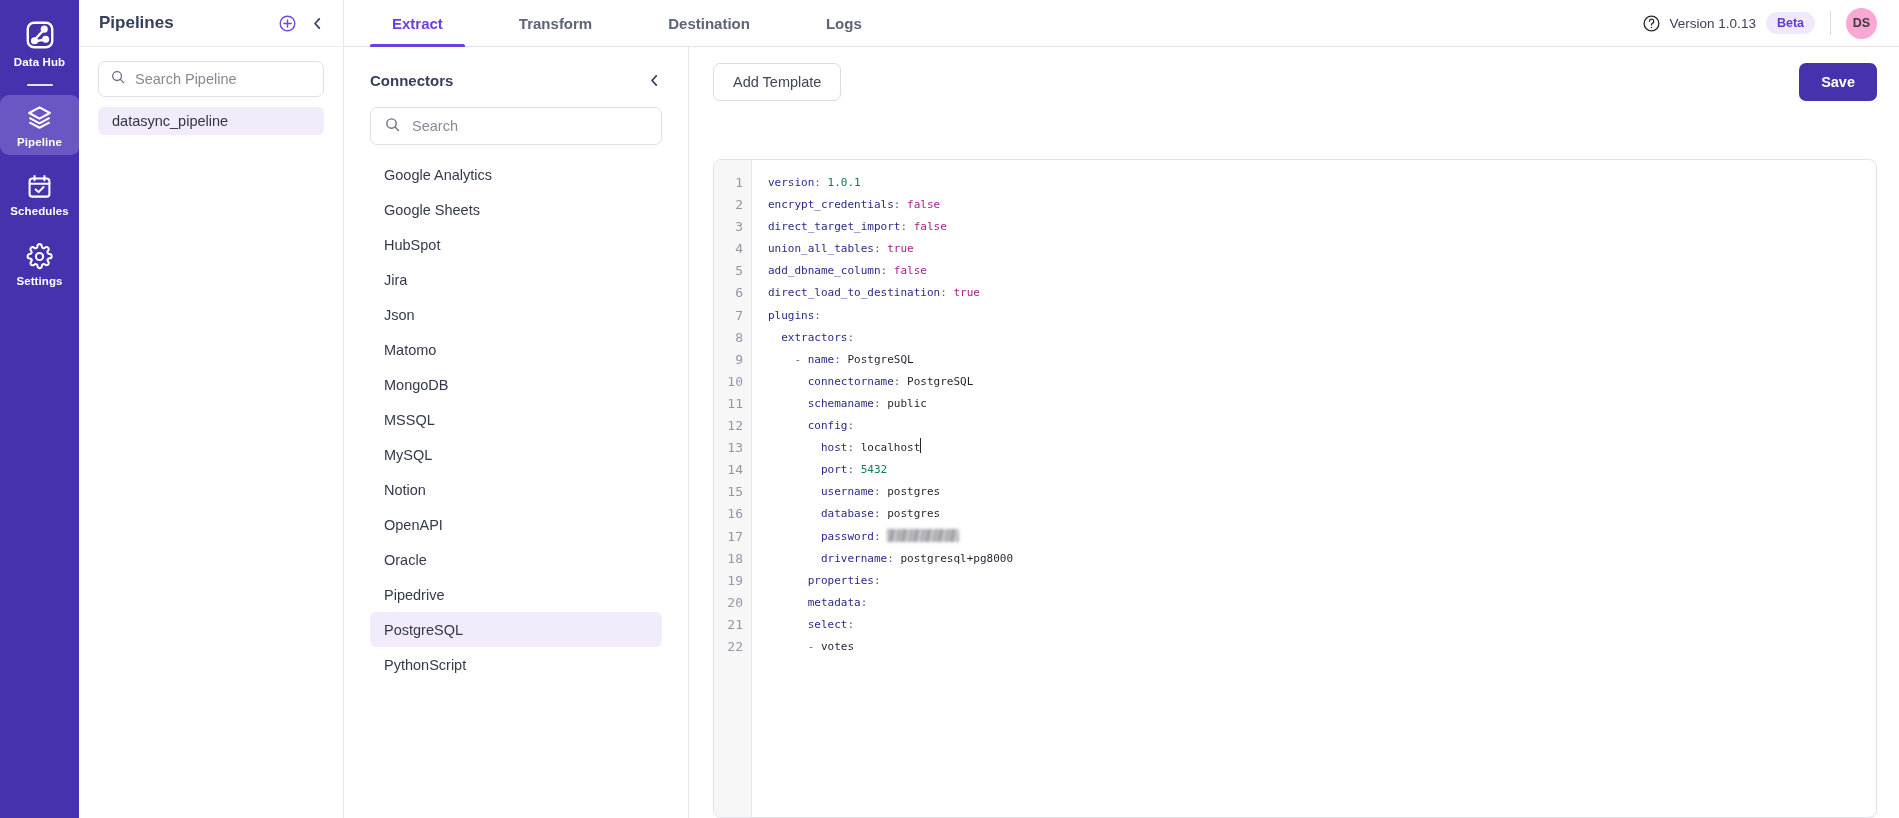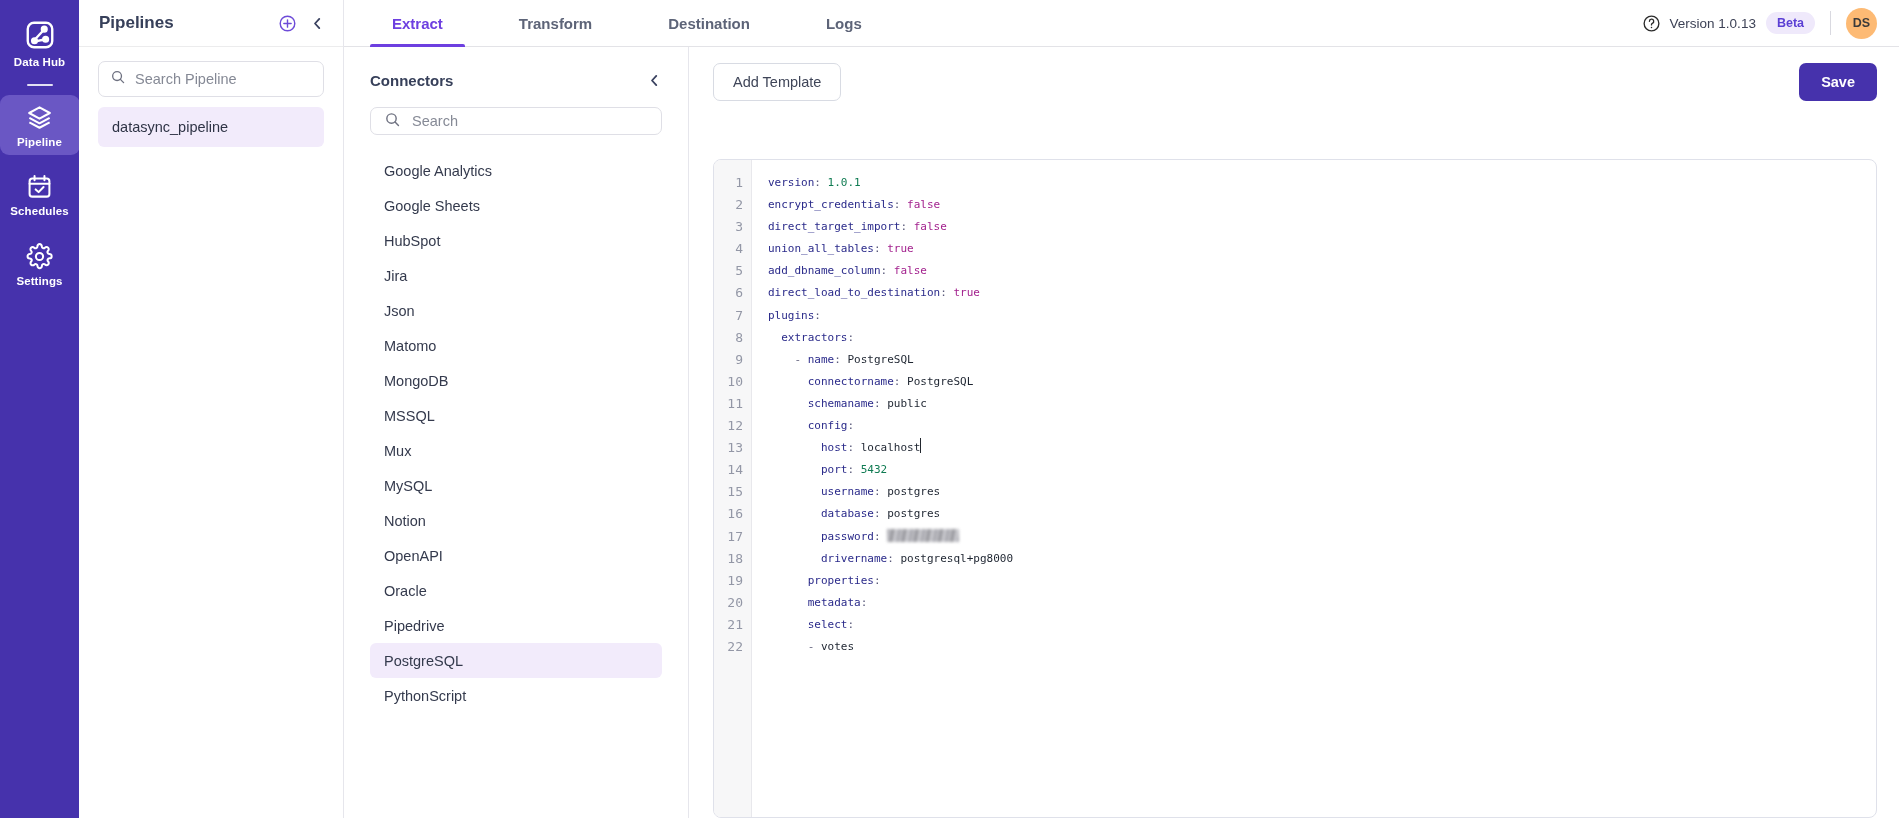--- a/index.html
+++ b/index.html
@@ -75,21 +75,21 @@
   }
   .search-box svg { flex: 0 0 16px; width: 16px; height: 16px; color: #6e7180; }
   .search-box input {
     border: none; outline: none; flex: 1;
     font-family: "Liberation Sans", sans-serif;
     font-size: 14.5px; color: #3a3f52; margin-left: 9px; background: transparent;
   }
   .search-box input::placeholder { color: #858995; }
 
   .pipeline-item {
-    margin: 0 19px; padding: 12px 14px;
+    margin: 0 19px; padding: 6px 14px;
     border-radius: 6px;
     font-size: 14.5px; color: #2f3446; cursor: pointer;
   }
   .pipeline-item.selected { background: #f2ebfb; }
 
   
   .main { flex: 1; display: flex; flex-direction: column; min-width: 0; }
   .topbar {
     height: 47px; flex: 0 0 47px;
     display: flex; align-items: stretch;
@@ -115,43 +115,43 @@
   .help-icon { color: #2b2b2b; display: flex; align-items: center; margin-right: 9px; }
   .version-text { font-size: 13.5px; color: #3d4256; margin-right: 10px; }
   .beta-pill {
     background: #efe9fb; color: #5b3fd4;
     font-size: 12.5px; font-weight: bold;
     padding: 4px 11px; border-radius: 11px;
   }
   .vdiv { width: 1px; height: 24px; background: #d9d9e0; margin: 0 15px; }
   .avatar {
     width: 31px; height: 31px; border-radius: 50%;
-    background: #fdba74; color: #3b3b3b;
+    background: #f9a8d4; color: #3b3b3b;
     font-size: 12.5px; font-weight: bold;
     display: flex; align-items: center; justify-content: center;
     cursor: pointer;
   }
 
   .workarea { flex: 1; display: flex; min-height: 0; }
 
   
   .connectors {
     width: 345px; flex: 0 0 345px;
     border-right: 1px solid #e6e6ec;
     display: flex; flex-direction: column;
     background: #fff; min-height: 0;
   }
   .connectors-head {
     display: flex; align-items: center;
     padding: 21px 22px 0 26px;
   }
   .connectors-title { font-size: 15px; font-weight: bold; color: #37405a; flex: 1; }
   .conn-search {
-    margin: 15px 26px 14px;
-    height: 28px;
+    margin: 15px 26px 8px;
+    height: 38px;
     border: 1px solid #dfdfe6; border-radius: 7px;
     display: flex; align-items: center; padding: 0 13px;
   }
   .conn-search svg { flex: 0 0 17px; width: 17px; height: 17px; color: #6e7180; }
   .conn-search input {
     border: none; outline: none; flex: 1;
     font-family: "Liberation Sans", sans-serif;
     font-size: 14.5px; color: #3a3f52; margin-left: 11px; background: transparent;
   }
   .conn-search input::placeholder { color: #868a96; }
@@ -379,21 +379,20 @@
 
         <div class="conn-list" id="conn-list">
             <div class="conn-item"><span>Google Analytics</span></div>
             <div class="conn-item"><span>Google Sheets</span></div>
             <div class="conn-item"><span>HubSpot</span></div>
             <div class="conn-item"><span>Jira</span></div>
             <div class="conn-item"><span>Json</span></div>
             <div class="conn-item"><span>Matomo</span></div>
             <div class="conn-item"><span>MongoDB</span></div>
             <div class="conn-item"><span>MSSQL</span></div>
-            <div class="conn-item"><span>Mux</span></div>
             <div class="conn-item"><span>MySQL</span></div>
             <div class="conn-item"><span>Notion</span></div>
             <div class="conn-item"><span>OpenAPI</span></div>
             <div class="conn-item"><span>Oracle</span></div>
             <div class="conn-item"><span>Pipedrive</span></div>
             <div class="conn-item selected"><span>PostgreSQL</span></div>
             <div class="conn-item"><span>PythonScript</span></div>
             <div class="conn-spacer"></div>
           </div>
       </div>

